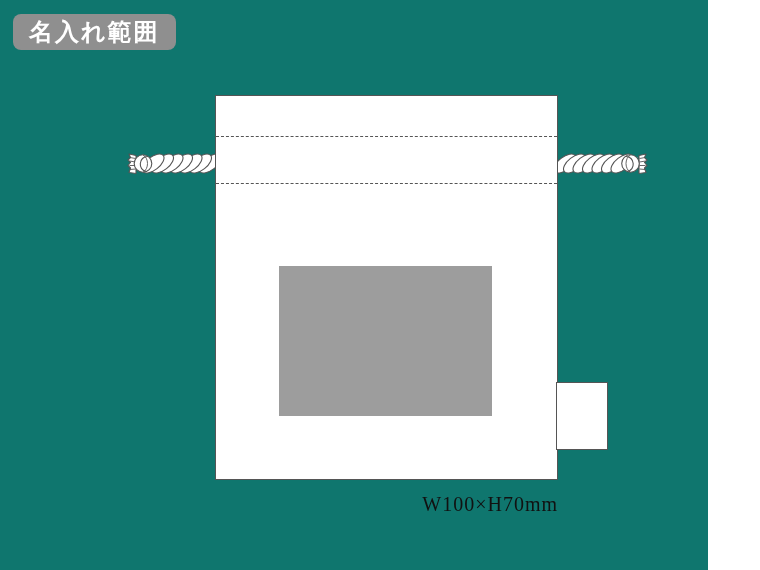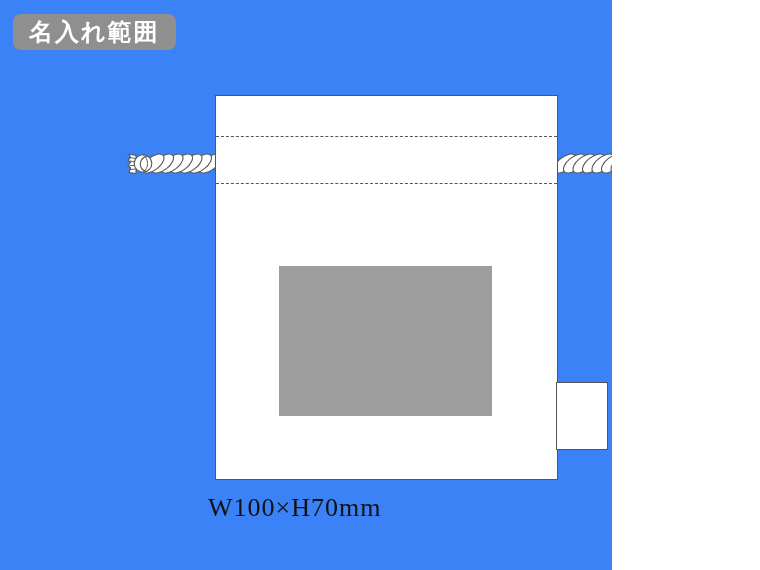--- a/index.html
+++ b/index.html
@@ -3,23 +3,23 @@
 <meta charset="utf-8">
 <style>
   html, body {
     margin: 0;
     padding: 0;
     background: #ffffff;
     font-family: "Liberation Sans", sans-serif;
   }
   .canvas {
     position: relative;
-    width: 612px;
+    width: 708px;
     height: 570px;
-    background: #3b82f6;
+    background: #0f766e;
     overflow: hidden;
   }
   .badge {
     position: absolute;
     left: 13px;
     top: 14px;
     height: 36px;
     background: #8f8f8f;
     color: #ffffff;
     border-radius: 8px;
@@ -72,26 +72,26 @@
     top: 382px;
     width: 52px;
     height: 68px;
     border: 1.5px solid #555555;
     background: #ffffff;
     box-sizing: border-box;
     z-index: 3;
   }
   .size-label {
     position: absolute;
-    left: 208px;
+    left: 215px;
     top: 493px;
     width: 343px;
-    text-align: left;
+    text-align: right;
     font-family: "Liberation Serif", serif;
-    font-size: 26px;
+    font-size: 20px;
     letter-spacing: 1px;
     color: #111111;
     z-index: 4;
   }
 </style>
 </head>
 <body>
 
 <div class="canvas">
 

